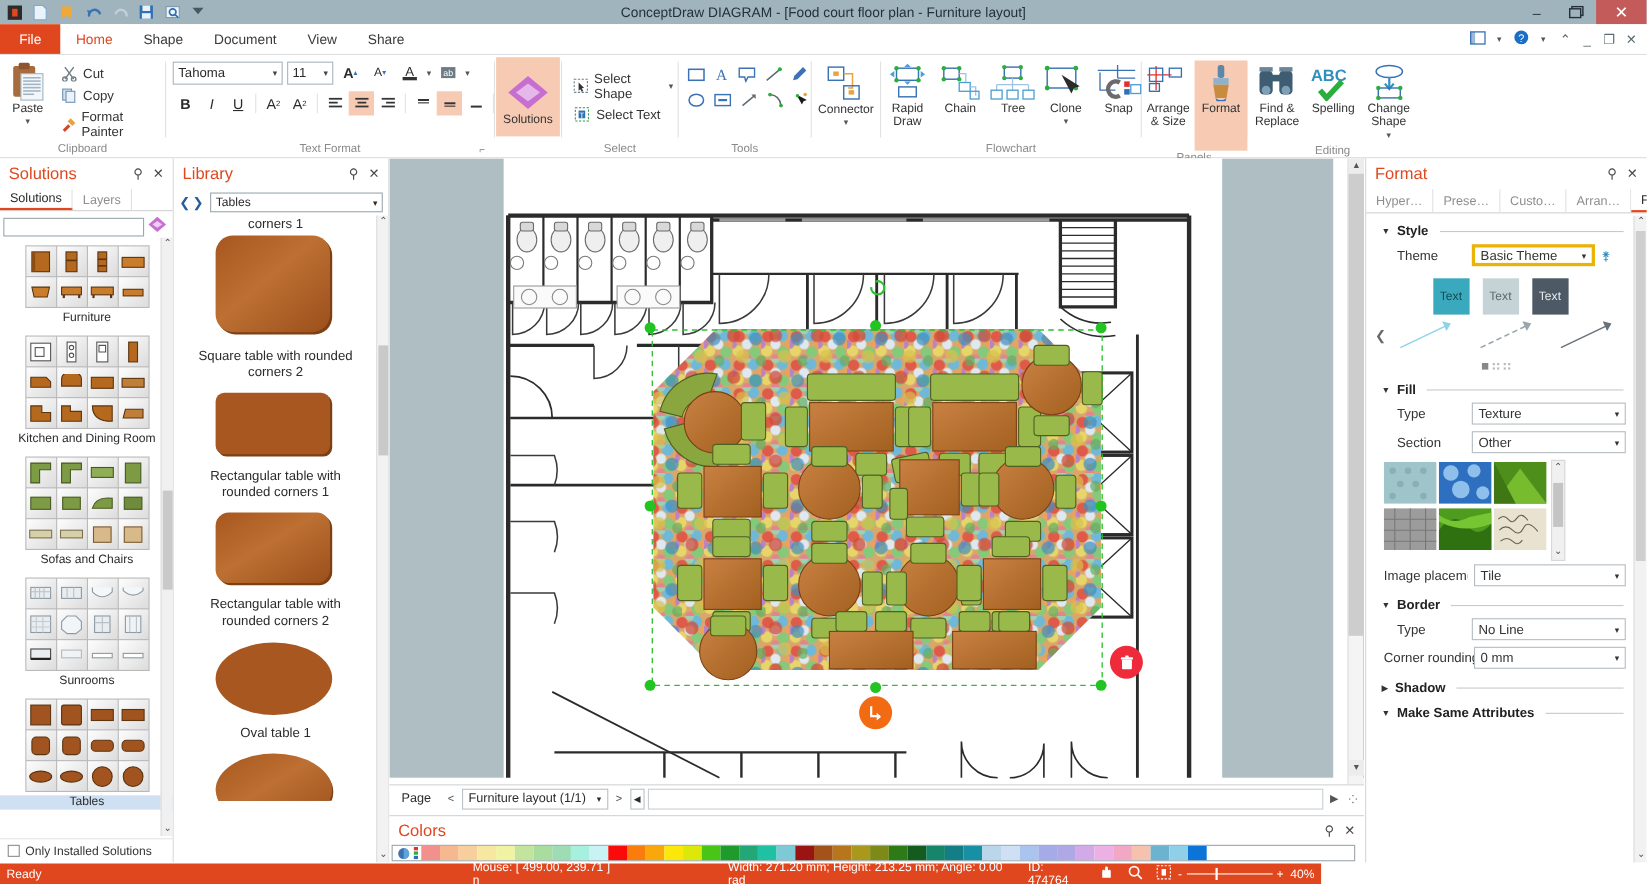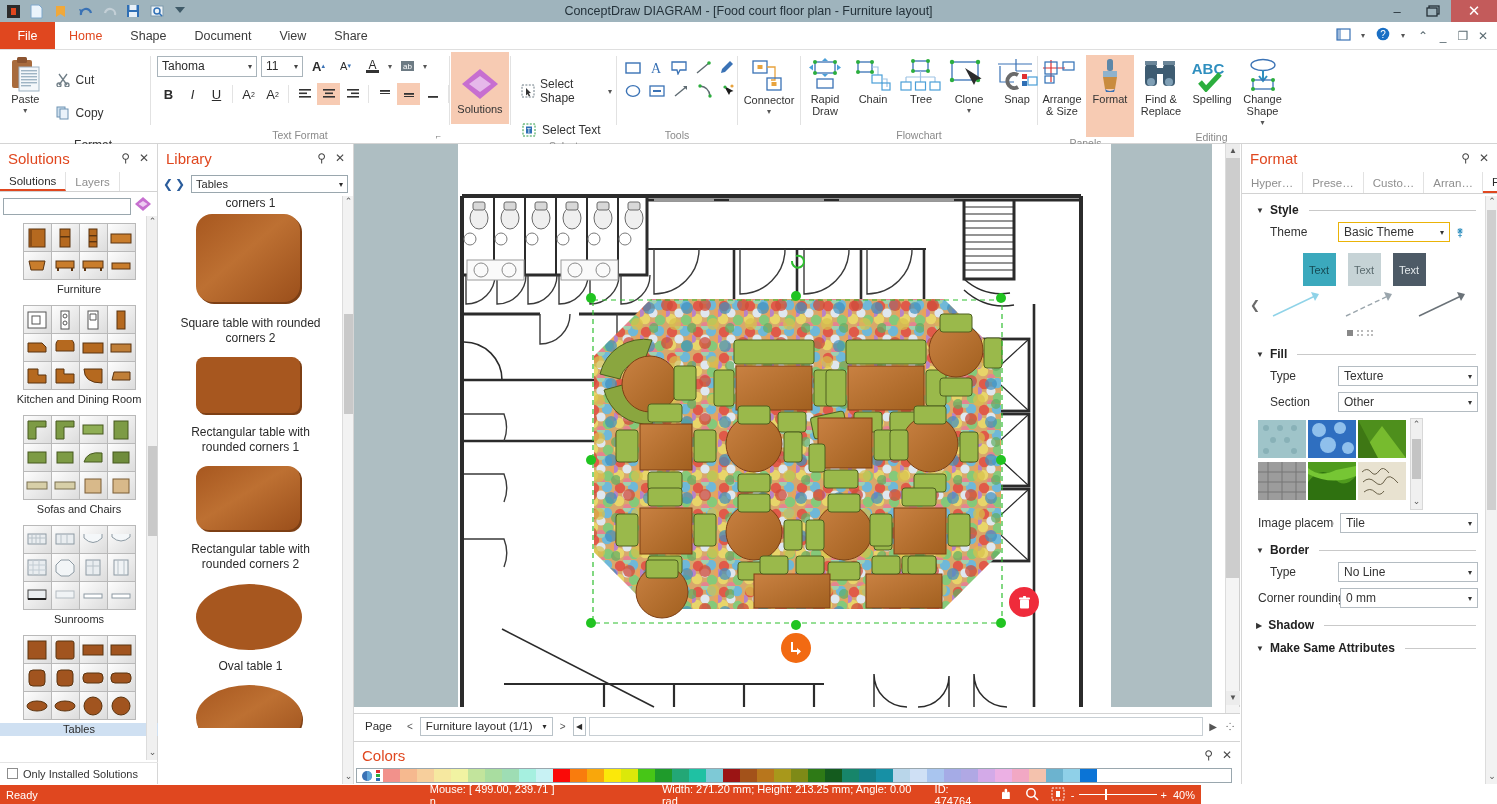--- a/index.html
+++ b/index.html
@@ -60,21 +60,21 @@
     height:15px; line-height:13px; text-align:center; font-size:10.5px; color:#8a8a8a;
   }
   .rsep{ width:1px; background:#e2e2e2; margin:6px 0 18px 0; }
 
   .bigbtn{
     display:flex; flex-direction:column; align-items:center; justify-content:flex-start;
     padding:2px 6px; font-size:11px; color:#333; text-align:center; line-height:12px;
     min-width:48px;
   }
   .bigbtn .ico{ height:36px; display:flex; align-items:center; justify-content:center; }
-  .smallrow{ display:flex; align-items:center; gap:5px; font-size:12px; color:#333; padding:2px 4px;margin-top:13px;}
+  .smallrow{ display:flex; align-items:center; gap:5px; font-size:12px; color:#333; padding:2px 4px;}
   .smallrow .ico{ width:16px; height:16px; display:flex; align-items:center; justify-content:center;}
 
   .caret{ font-size:8px; color:#555; }
 
   
   .ffield{
     height:21px; border:1px solid #a9b4bb; background:#fff; display:flex; align-items:center;
     padding:0 4px; font-size:12px;
   }
   .ffield .cv{ margin-left:auto; font-size:8px; color:#444; padding-left:6px;}
@@ -166,21 +166,21 @@
   #format-panel{ position:absolute; left:1241px; top:144px; width:256px; height:640px; background:#fff;
      border-left:1px solid #d6d6d6;}
   .fp-sec{ display:flex; align-items:center; gap:6px; padding:7px 10px 2px 14px; }
   .fp-sec .tri{ font-size:8px; color:#333; }
   .fp-sec .nm{ font-weight:bold; font-size:12px; color:#222;}
   .fp-sec .rule{ flex:1; height:1px; background:#c9c9c9; margin-left:4px;}
   .fp-row{ display:flex; align-items:center; padding:3px 8px 3px 28px; gap:6px; font-size:12px;}
   .fp-row .lbl{ width:62px; color:#333;}
   .fp-sel{ flex:1; height:20px; border:1px solid #b4bcc2; background:#fff; display:flex;
      align-items:center; padding:0 5px; font-size:12px; color:#333;}
-  .fp-sel.hl{ border:1px solid #eab308; }
+  .fp-sel.hl{ border:3px solid #eab308; }
   .fp-sel .cv{ margin-left:auto; font-size:8px;}
   .theme-swatches{ display:flex; gap:12px; justify-content:center; padding:8px 0 2px 0;}
   .thsw{ width:33px; height:33px; display:flex; align-items:center; justify-content:center; font-size:11px;}
   .fp-btn{ height:21px; border:1px solid #b4bcc2; background:#fafafa; display:flex; align-items:center;
      justify-content:center; font-size:12px; color:#333;}
   .tex-grid{ display:flex; gap:2px; padding:2px 0 0 34px;}
   .tex{ width:48px; height:38px; }
   .tex-scroll{ width:13px; background:#f0f0f0; border:1px solid #d8d8d8; position:relative;}
   .tex-scroll .thumb{ position:absolute; left:1px; width:9px; top:20px; height:40px; background:#c4c4c4;}
   .fp-scroll{ position:absolute; right:0; top:52px; width:12px; bottom:0; background:#f2f2f2;

